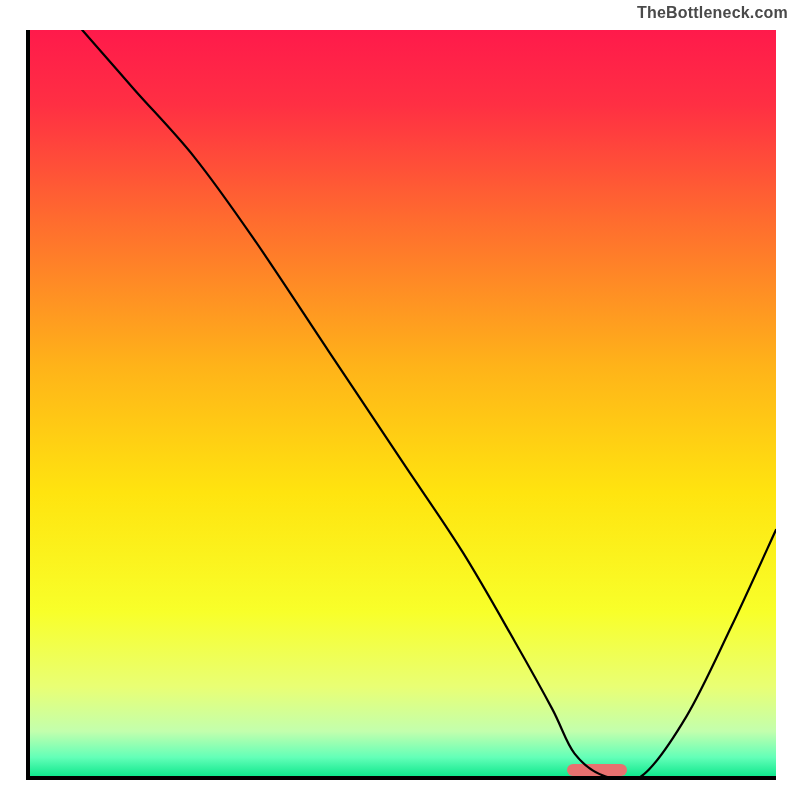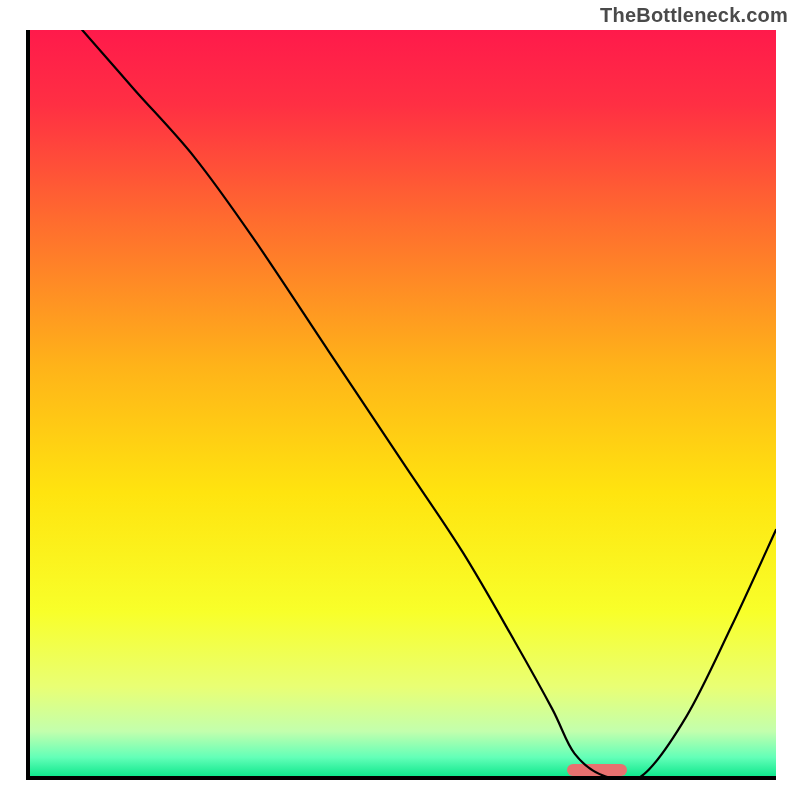--- a/index.html
+++ b/index.html
@@ -13,21 +13,21 @@
   }
   .frame {
     position: relative;
     width: 800px;
     height: 800px;
   }
   .watermark {
     position: absolute;
     top: 4px;
     right: 12px;
-    font-size: 20px;
+    font-size: 16px;
     font-weight: 600;
     color: #4a4a4a;
     letter-spacing: 0.2px;
   }
   .plot-outer {
     position: absolute;
     left: 26px;
     top: 30px;
     width: 750px;
     height: 750px;

